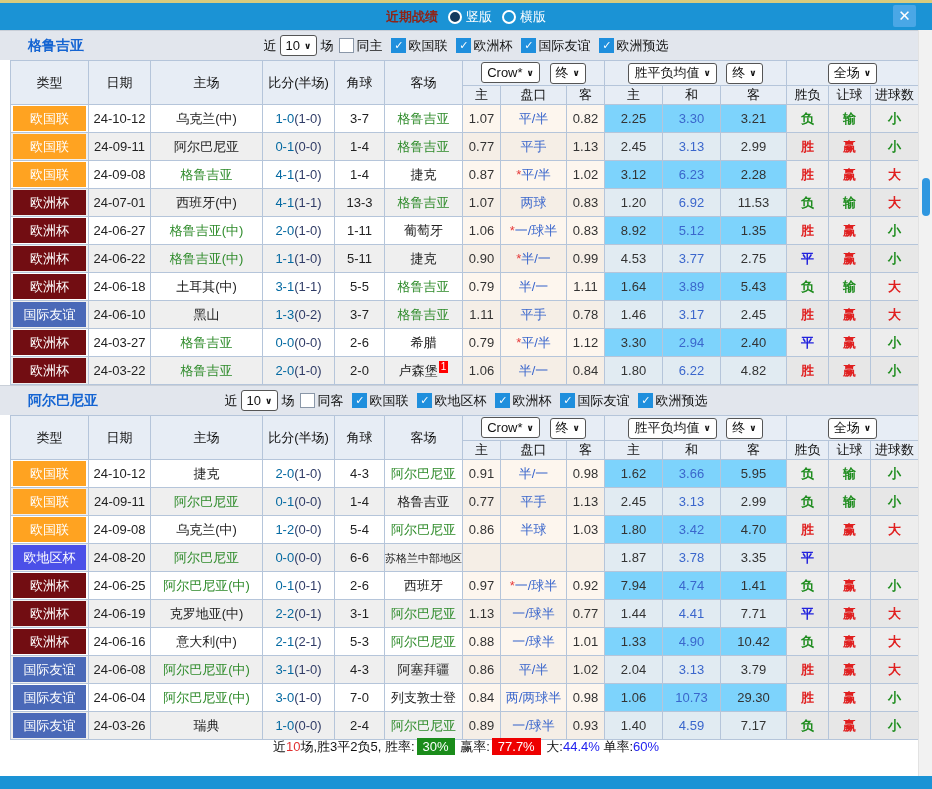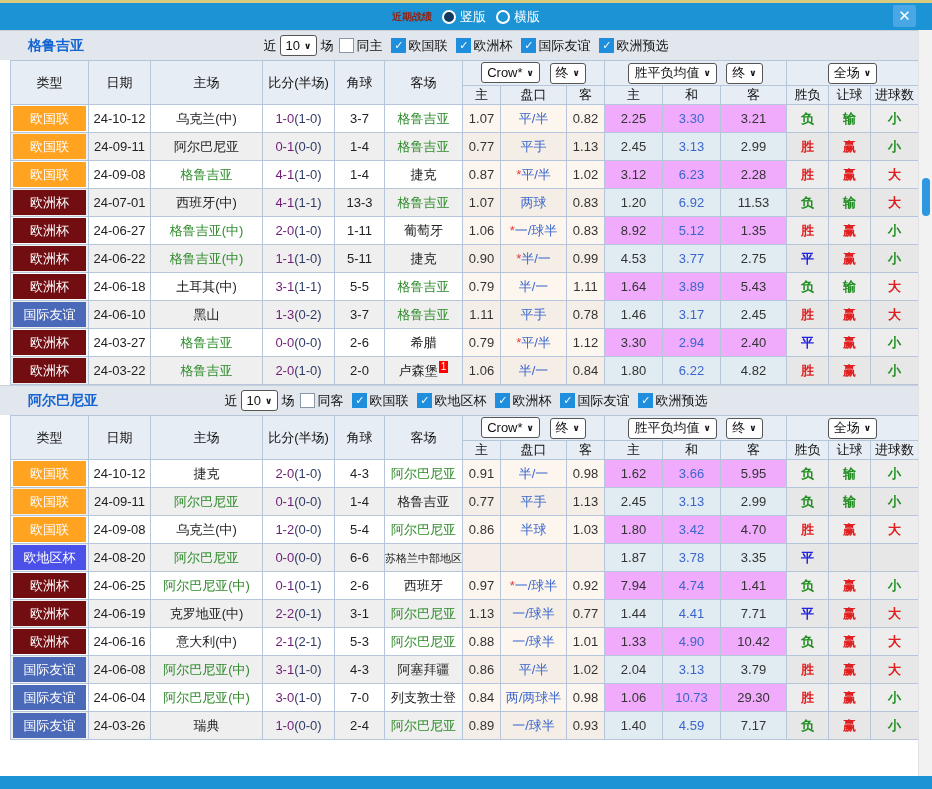--- a/index.html
+++ b/index.html
@@ -1,20 +1,20 @@
 <!DOCTYPE html>
 <html><head>
 <meta charset="utf-8">
 <style>
   html,body{margin:0;padding:0;background:#fff;}
   .frame{position:relative;width:932px;height:789px;background:#fff;overflow:hidden;
          font-family:"Liberation Sans","DejaVu Sans",sans-serif;font-size:13px;color:#222;}
   .topstripe{height:3px;background:#d9cb7d;}
   .titlebar{height:27px;background:#1b93d5;position:relative;display:flex;align-items:center;justify-content:center;}
-  .title{color:#8e2418;font-weight:bold;font-size:10px;}
+  .title{color:#8e2418;font-weight:bold;font-size:13px;}
   .tb-group{display:flex;align-items:center;gap:4px;color:#fff;}
   .radio{width:10px;height:10px;border:2px solid #fff;border-radius:50%;display:inline-block;margin-left:6px;background:transparent;}
   .radio.sel-on{background:#123a5e;}
   .closebtn{position:absolute;right:16px;top:2px;width:23px;height:22px;background:#4aa7e6;color:#fff;
             text-align:center;line-height:22px;font-size:15px;font-weight:bold;border-radius:2px;cursor:pointer;}
   .section-head{height:29px;background:#e2e6ed;border-top:1px solid #c9cfd8;display:flex;align-items:center;position:relative;}
   .team-title{position:absolute;left:28px;color:#1464d2;font-weight:bold;font-size:14px;}
   .filter-bar{margin:0 auto;display:flex;align-items:center;font-size:13px;color:#111;}
   .sel{display:inline-flex;align-items:center;gap:4px;background:#fff;border:1px solid #555;border-radius:3px;
        padding:0 5px;height:19px;margin:0 3px;cursor:pointer;white-space:nowrap;}
@@ -25,24 +25,24 @@
   .cb.first{margin-left:6px;}
   table{border-collapse:collapse;table-layout:fixed;width:908px;margin-left:10px;}
   th,td{border:1px solid #b5c5da;text-align:center;overflow:hidden;white-space:nowrap;padding:0;}
   thead th{background:#e7edf5;font-weight:normal;font-size:13px;color:#111;}
   thead tr.h1 th{height:24px;}
   thead tr.h2 th{height:18px;}
   tbody td{height:27px;font-size:13px;}
   tr.odd td{background:#fff;}
   tr.even td{background:#efefef;}
   tr.odd td.crow{background:#fdf6ee;} tr.even td.crow{background:#f5eee6;}
-  tr.odd td.oddsc{background:#f0abfc;} tr.even td.oddsc{background:#e1ebf2;}
+  tr.odd td.oddsc{background:#7dd3fc;} tr.even td.oddsc{background:#e1ebf2;}
   tr.odd td.resc{background:#ededed;} tr.even td.resc{background:#e7e7e7;}
   .badge{margin:1px 2px;height:25px;line-height:25px;color:#fff;font-size:13px;}
-  .score-main{color:#701a75;} .score-half{color:#2f3b66;}
+  .score-main{color:#0369a1;} .score-half{color:#2f3b66;}
   .team-green{color:#2e8b2a;}
   .o-side{color:#333;} .o-draw{color:#3a66cc;}
   .hcap{color:#3a66cc;} .star{color:#e63a3a;}
   .rb{font-weight:bold;}
   .sup-badge{display:inline-block;background:#f00;color:#fff;font-size:10px;line-height:12px;padding:0 2px;
              vertical-align:super;margin-left:1px;}
   .small-away{font-size:11px;}
   .summary{height:27px;line-height:27px;text-align:center;font-size:13px;color:#111;}
   .summary.tight{height:13px;line-height:13px;}
   .s-red{color:#e03030;} .s-blue{color:#2222ee;}
@@ -626,20 +626,21 @@
               <td class="crow o-side">0.93</td>
               <td class="oddsc o-side">1.40</td>
               <td class="oddsc o-draw">4.59</td>
               <td class="oddsc o-side">7.17</td>
               <td class="resc"><span class="rb" style="color: rgb(30, 140, 30);">负</span></td>
               <td class="resc"><span class="rb" style="color: rgb(224, 32, 32);">赢</span></td>
               <td class="resc"><span class="rb" style="color: rgb(30, 140, 30);">小</span></td>
             </tr>
           </tbody>
     </table>
+    <div class="summary tight"><span>近</span><span class="s-red">10</span><span>场,胜3平2负5, 胜率:</span><span class="s-badge-green">30%</span><span> 赢率:</span><span class="s-badge-red">77.7%</span><span> 大:</span><span class="s-blue">44.4%</span><span> 单率:</span><span class="s-blue">60%</span></div>
   </div>
 </div>
 
   <div class="scroll-track">
     <div class="scroll-thumb"></div>
   </div>
   <div class="bottombar"></div>
 </div>
 
 </body></html>

